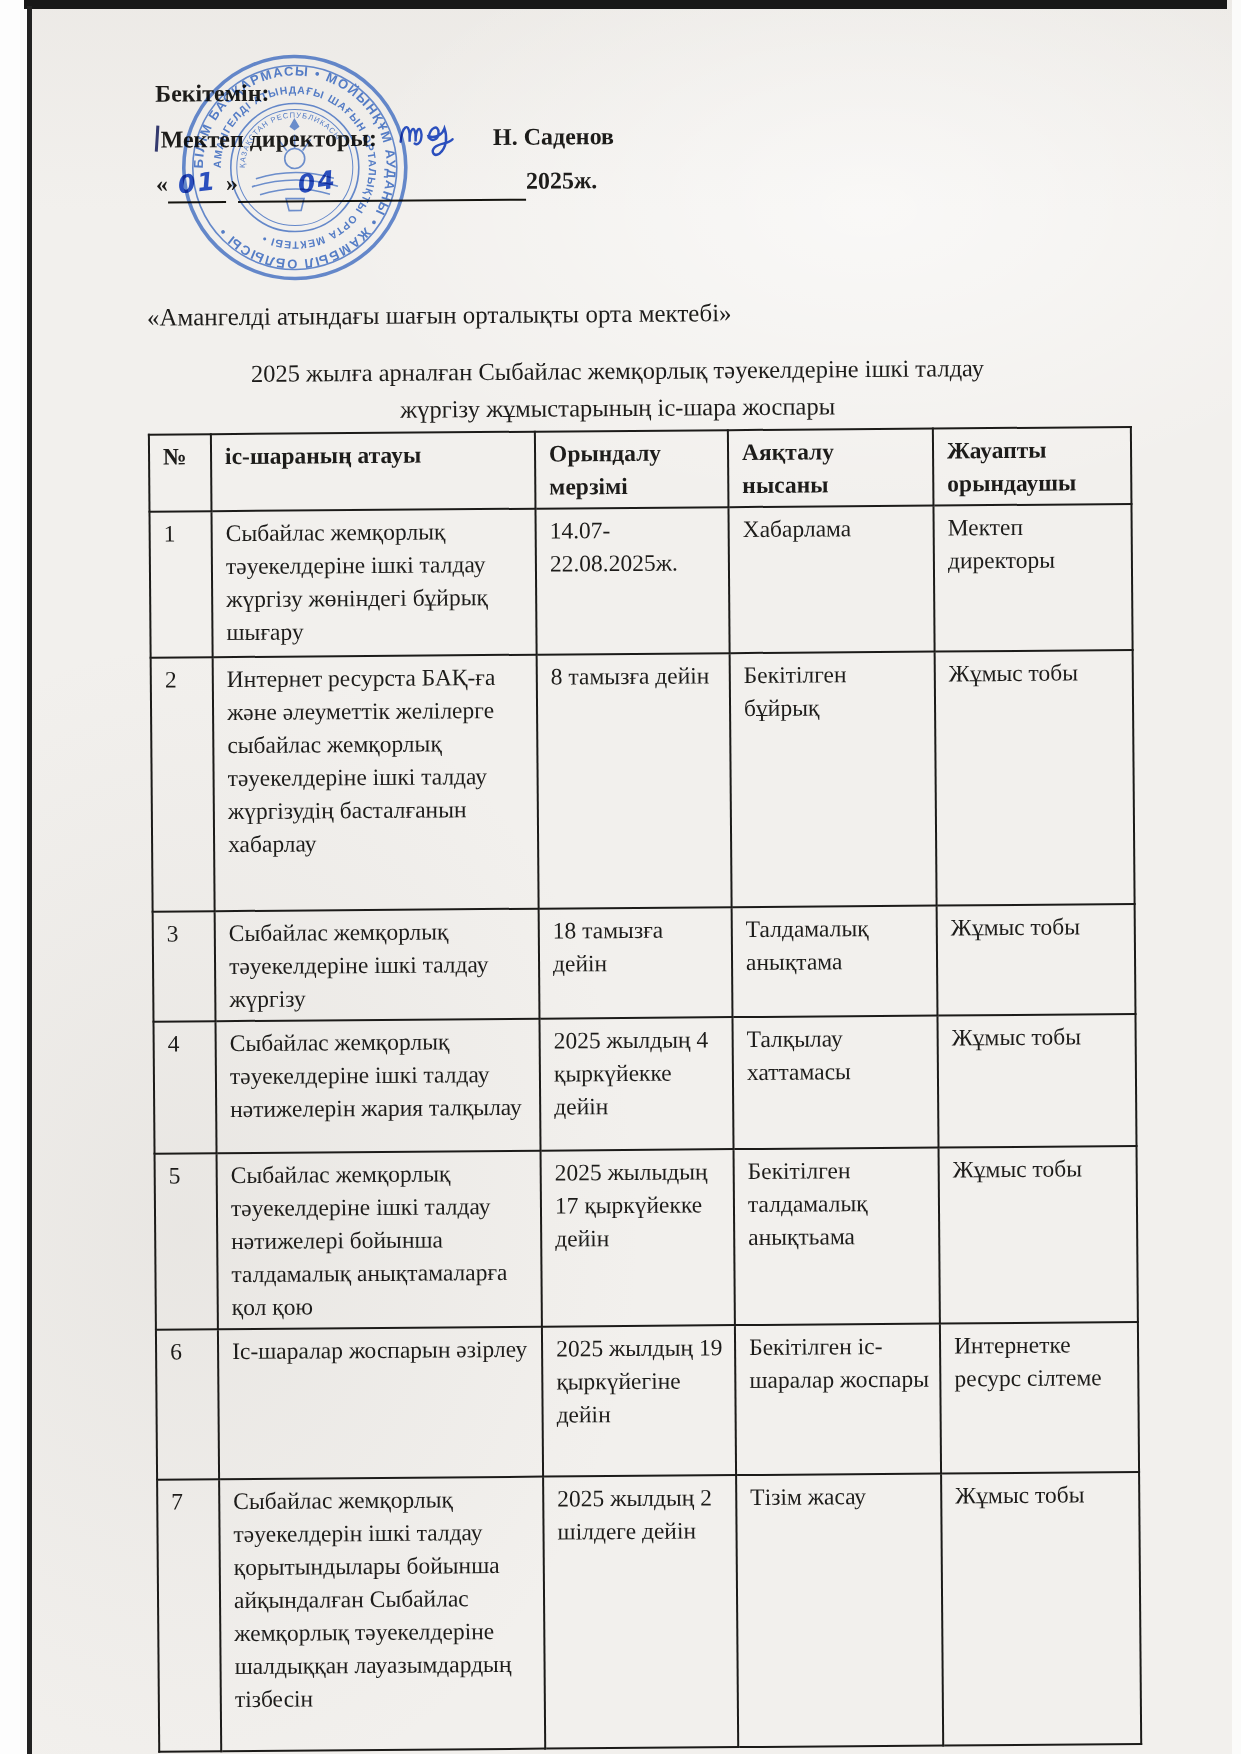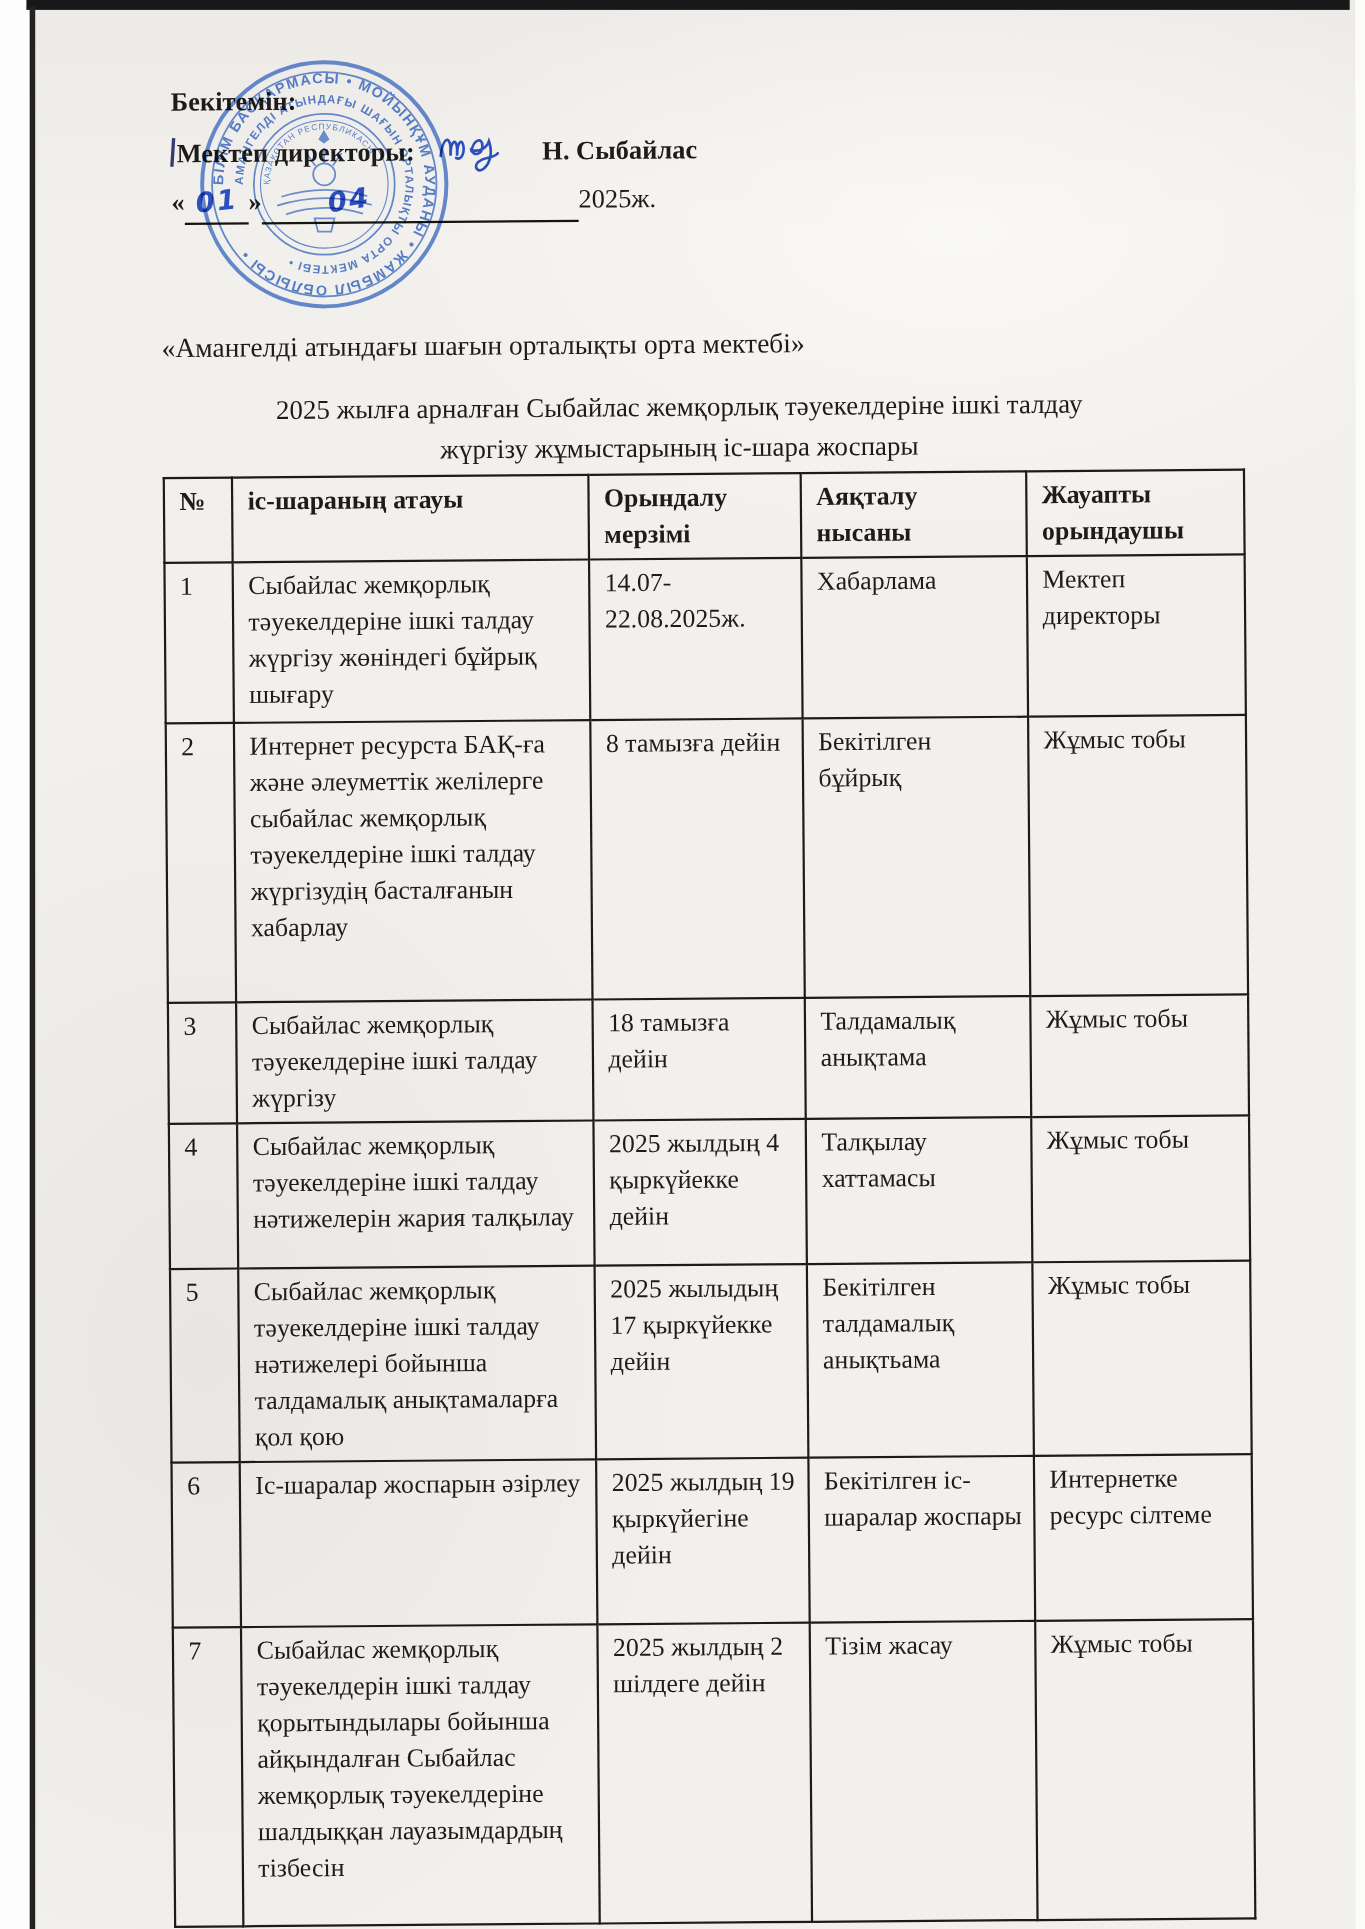--- a/index.html
+++ b/index.html
@@ -40,21 +40,21 @@
   .date-row{margin-top:4px;font-weight:bold;font-size:24px;}
   .blank{display:inline-block;border-bottom:2.5px solid #15140f;text-align:center;position:relative;}
   .blank1{width:58px;}
   .blank2{width:288px;text-align:left;}
   .hand{
     font-family:"DejaVu Sans",sans-serif;font-style:italic;font-weight:bold;
     color:#2b4fbd;font-size:25px;letter-spacing:2px;
     display:inline-block;transform:rotate(-6deg);
   }
   .blank2 .hand{margin-left:60px;transform:rotate(-8deg);}
-  .year-suffix{font-weight:normal;}
+  .year-suffix{font-weight:bold;}
 
   
   .stamp{position:absolute;left:178px;top:44px;z-index:3;mix-blend-mode:multiply;opacity:.88;}
 
   
   .school-line{position:absolute;left:150px;top:300px;width:950px;font-size:25px;z-index:2;}
   .doc-title{position:absolute;left:140px;top:352px;width:960px;text-align:center;font-size:24.5px;line-height:37px;z-index:2;}
 
   
   .table-wrap{position:absolute;left:150px;top:430px;width:982px;z-index:2;}
@@ -123,21 +123,21 @@
     </svg>
   </div>
 
   <div class="approval">
     <div class="row">Бекітемін:</div>
     <div class="row director-row">
       <span class="pen-mark"></span><span>Мектеп директоры:</span><svg class="sig-svg" width="92" height="48" viewBox="0 0 92 48">
         <path d="M6,30 C8,14 14,11 15,22 L15,30 C15,17 20,13 21,23 L21,30 C21,17 26,13 27,23 C27,31 23,34 20,32
                  M34,26 C36,15 44,13 44,21 C44,29 36,31 34,25 C42,27 48,23 50,17
                  C53,26 52,36 45,42 C39,46 36,40 40,36 C45,31 54,33 58,28" fill="none" stroke="#2b4fbd" stroke-width="2.4" stroke-linecap="round"></path>
-      </svg><span>Н. Сыбайлас</span>
+      </svg><span>Н. Саденов</span>
     </div>
     <div class="date-row">
       <span>«</span><span class="blank blank1"><span class="hand">01</span></span><span>»</span><span class="blank blank2"><span class="hand">04</span></span><span class="year-suffix">2025ж.</span>
     </div>
   </div>
 
   <div class="school-line">«Амангелді атындағы шағын орталықты орта мектебі»</div>
 
   <div class="doc-title">
     <div>2025 жылға арналған Сыбайлас жемқорлық тәуекелдеріне ішкі талдау</div>

